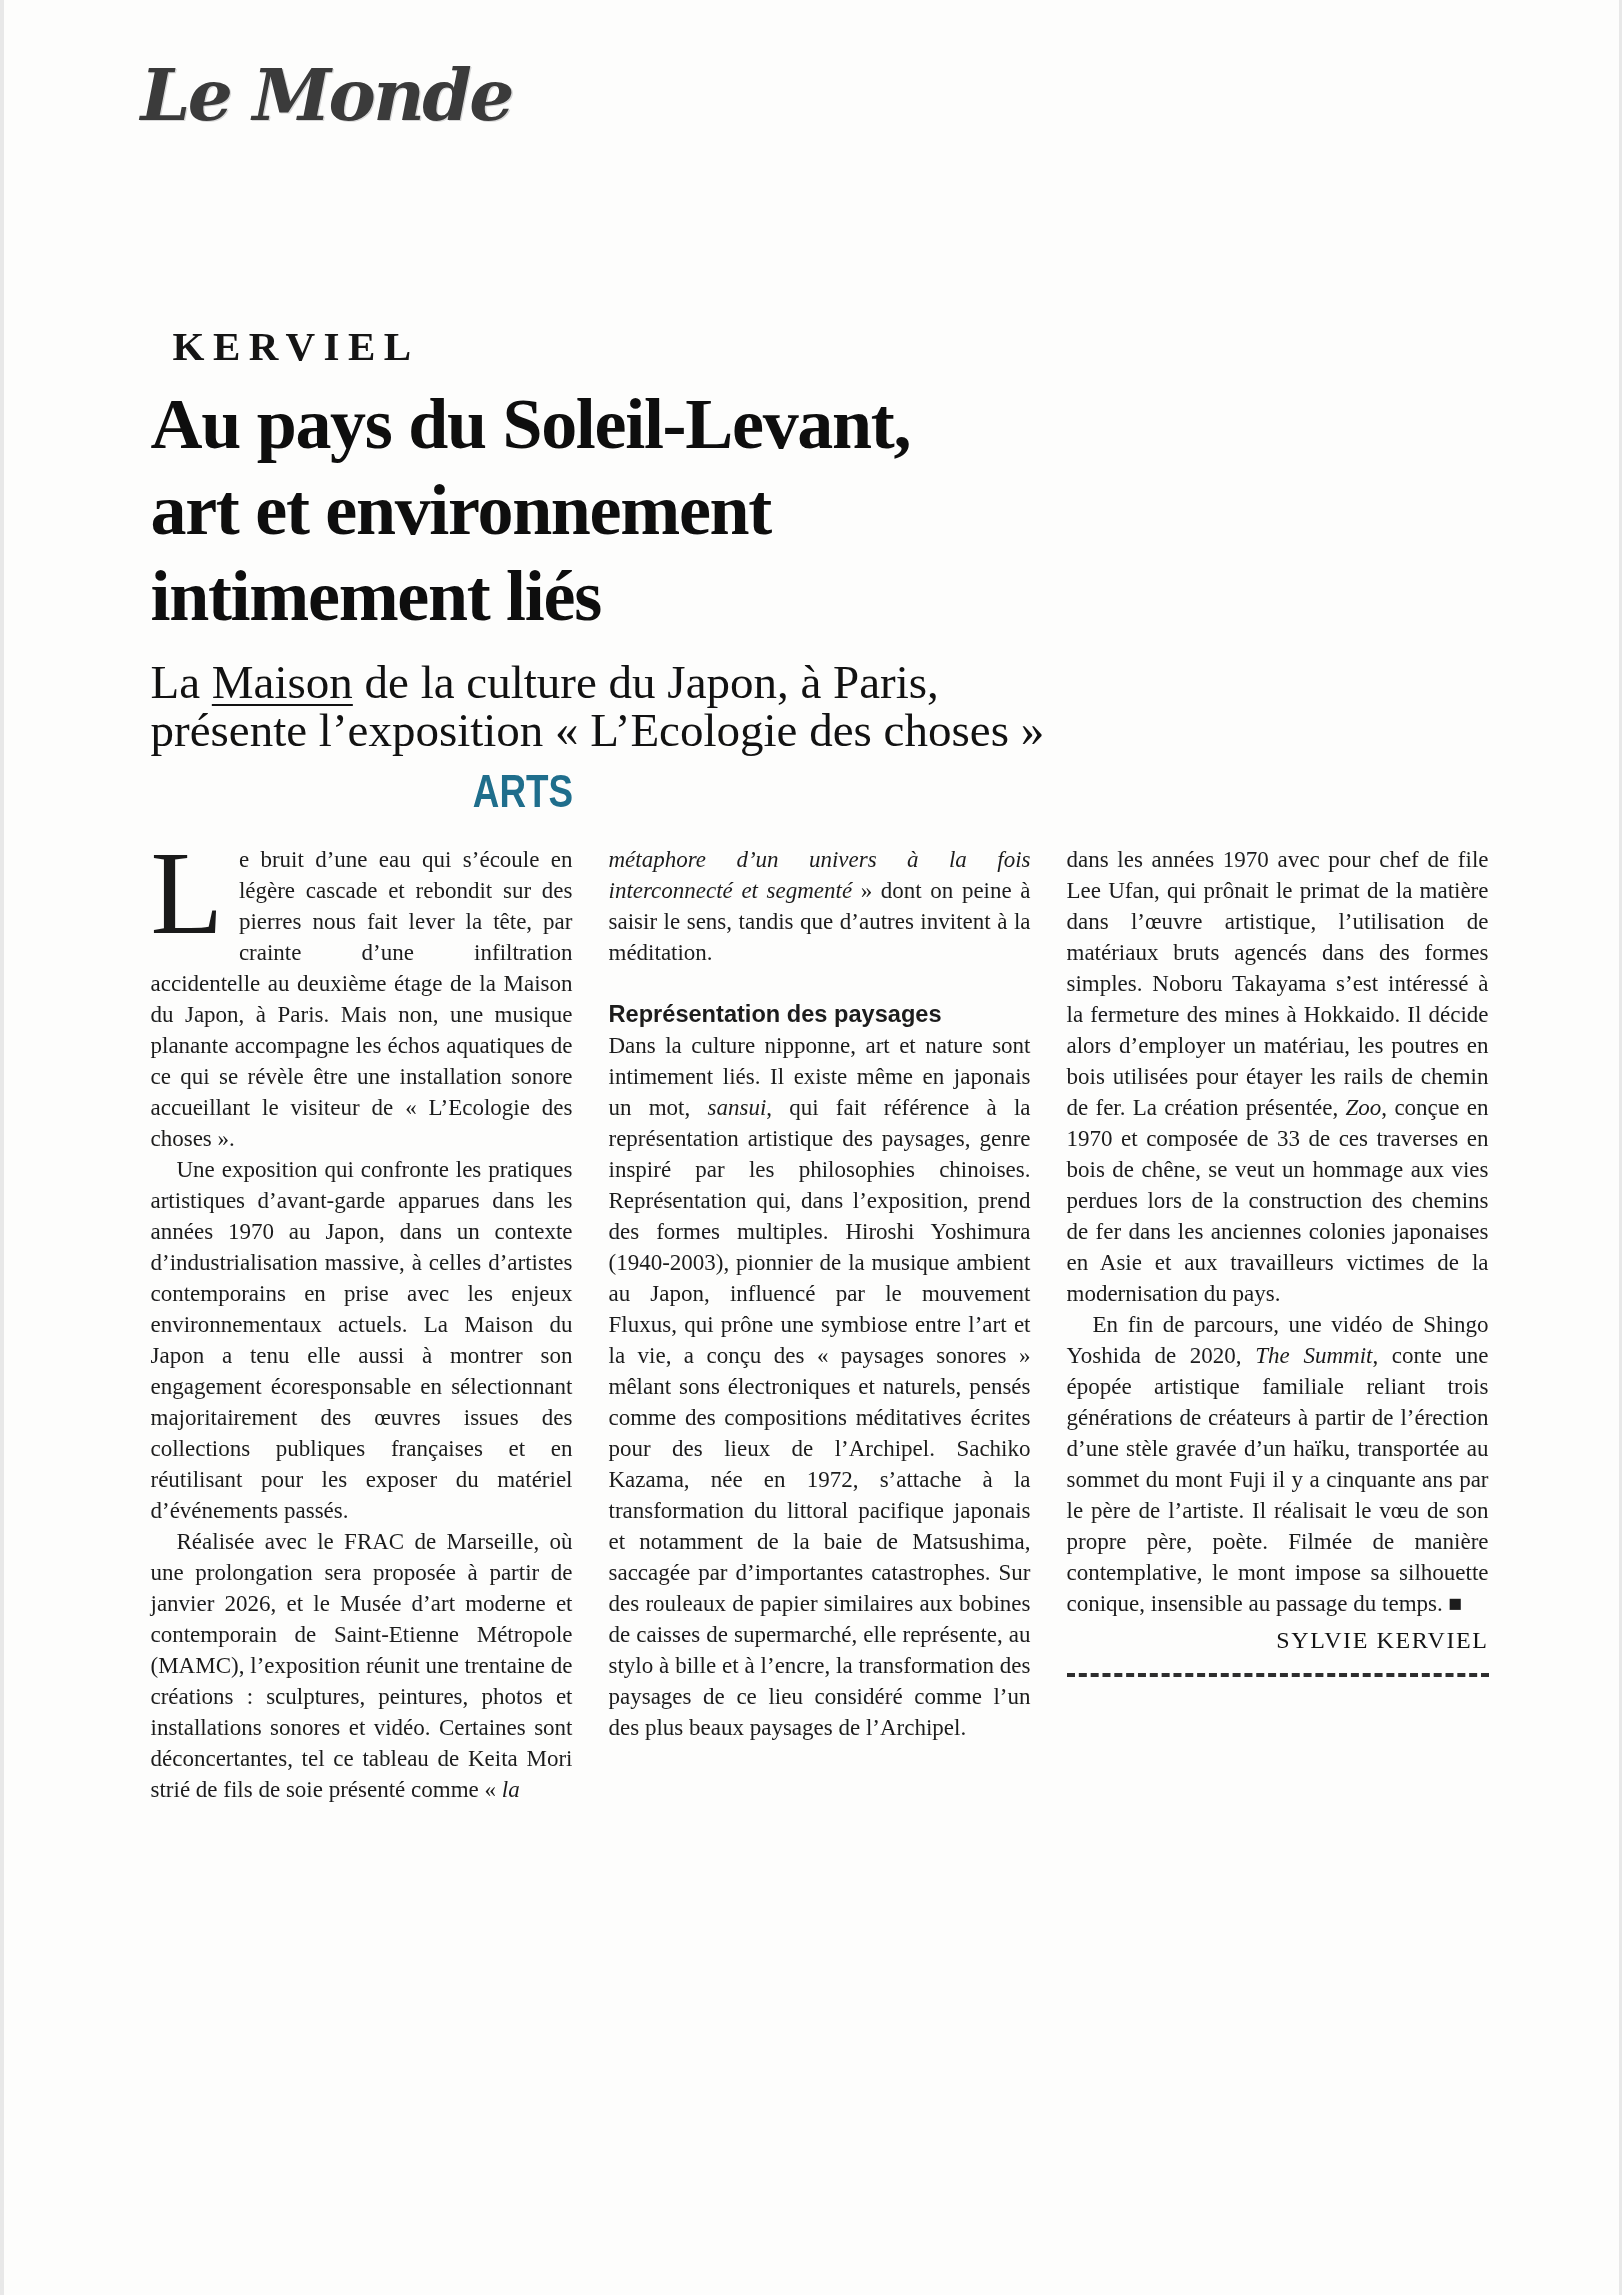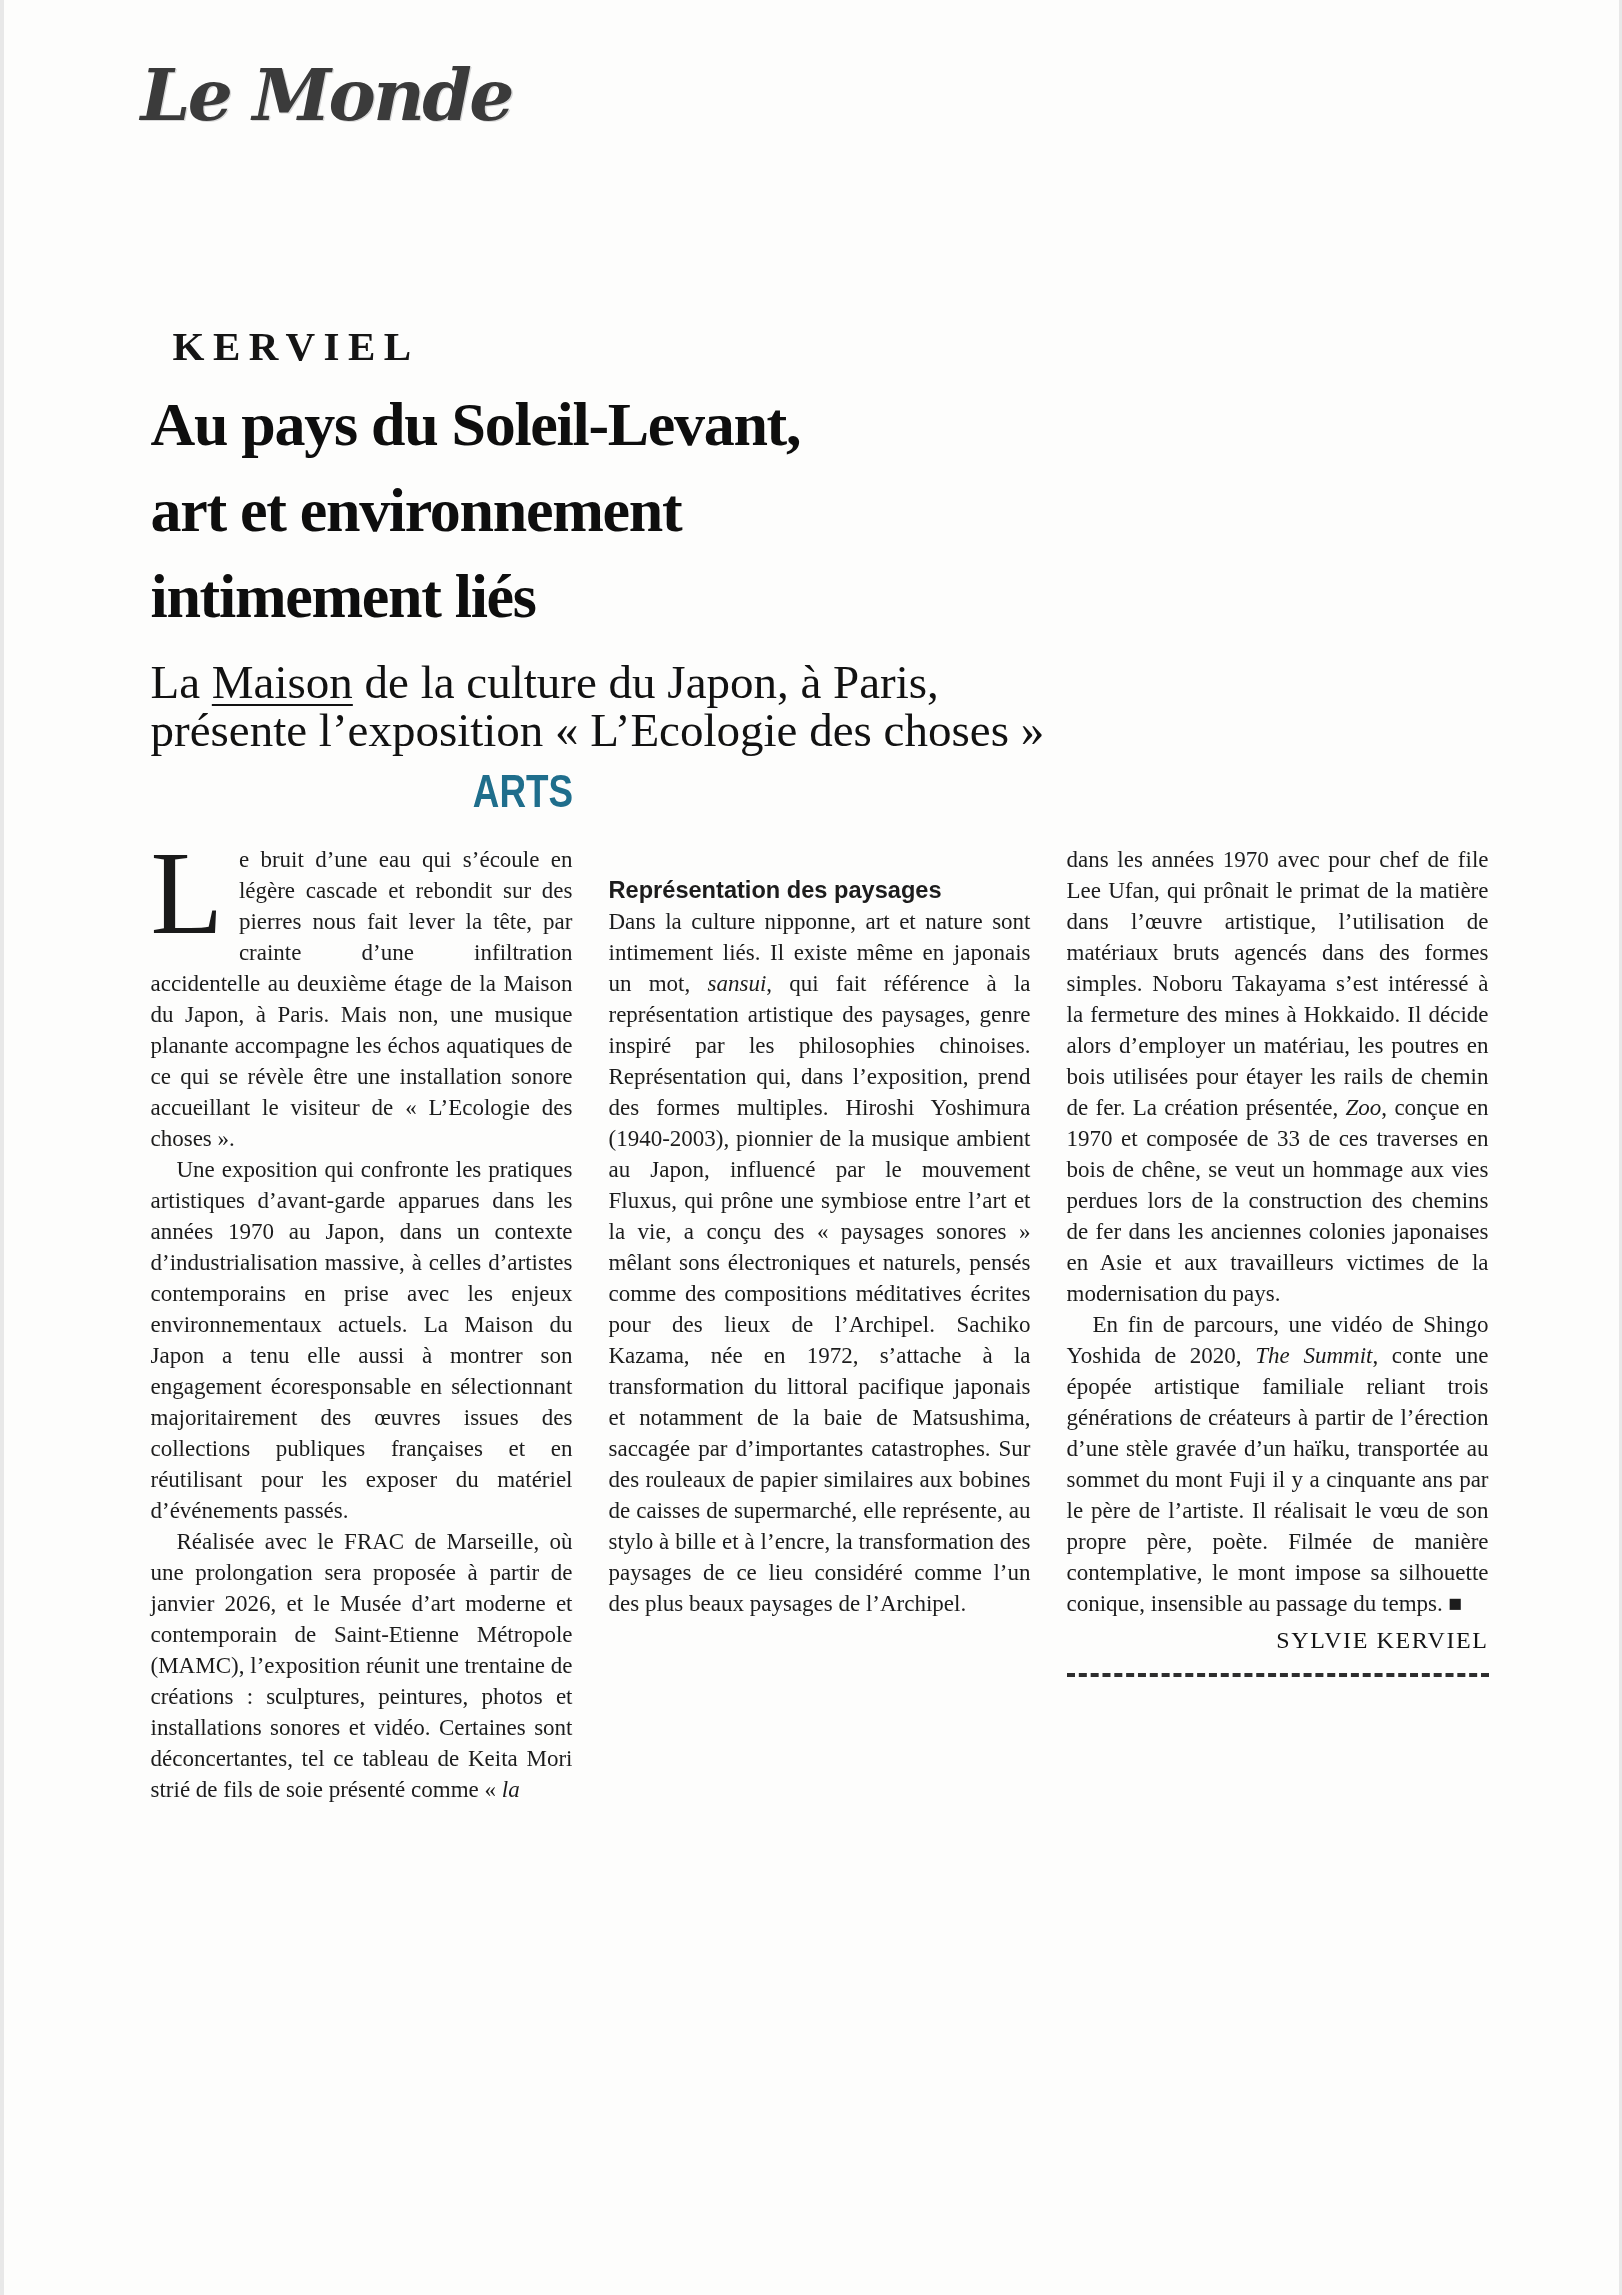--- a/index.html
+++ b/index.html
@@ -20,21 +20,21 @@
     font-family:"Liberation Sans",sans-serif;font-size:18.3px;color:#4d4d4d;
     letter-spacing:0.1px;white-space:nowrap;
   }
   
   .kicker{
     position:absolute;left:169px;top:322px;
     font-size:41px;font-weight:700;letter-spacing:8.5px;color:#151515;
   }
   .headline{
     position:absolute;left:147px;top:381px;margin:0;
-    font-size:62px;line-height:86px;font-weight:700;letter-spacing:-1.3px;
+    font-size:72px;line-height:86px;font-weight:700;letter-spacing:-1.3px;
     color:#0e0e0e;white-space:pre-line;
   }
   .standfirst{
     position:absolute;left:147px;top:658px;
     font-size:47px;line-height:48px;color:#121212;white-space:pre-line;
   }
   .arts{
     position:absolute;left:147px;top:767px;width:422px;
     font-family:"Liberation Sans",sans-serif;font-weight:700;
     font-size:46px;line-height:48px;text-align:right;
@@ -94,20 +94,21 @@
 
   <div class="arts" style="color: rgb(31, 110, 140);">ARTS</div>
 
   <div class="cols">
     <div class="col">
         <p class="para"><span class="dropcap">L</span><span>e bruit d’une eau qui s’écoule en légère cascade et rebondit sur des pierres nous fait lever la tête, par crainte d’une infiltration accidentelle au deuxième étage de la Maison du Japon, à Paris. Mais non, une musique planante accompagne les échos aquatiques de ce qui se révèle être une installation sonore accueillant le visiteur de «&nbsp;L’Ecologie des choses&nbsp;».</span></p>
         <p class="para indent"><span>Une exposition qui confronte les pratiques artistiques d’avant-garde apparues dans les années 1970 au Japon, dans un contexte d’industrialisation massive, à celles d’artistes contemporains en prise avec les enjeux environnementaux actuels. La Maison du Japon a tenu elle aussi à montrer son engagement écoresponsable en sélectionnant majoritairement des œuvres issues des collections publiques françaises et en réutilisant pour les exposer du matériel d’événements passés.</span></p>
         <p class="para indent"><span>Réalisée avec le FRAC de Marseille, où une prolongation sera proposée à partir de janvier 2026, et le Musée d’art moderne et contemporain de Saint-Etienne Métropole (MAMC), l’exposition réunit une trentaine de créations&nbsp;: sculptures, peintures, photos et installations sonores et vidéo. Certaines sont déconcertantes, tel ce tableau de Keita Mori strié de fils de soie présenté comme «&nbsp;</span><span class="it">la</span></p>
       </div>
     <div class="col">
+        <p class="para"><span class="it">métaphore d’un univers à la fois interconnecté et segmenté</span><span>&nbsp;» dont on peine à saisir le sens, tandis que d’autres invitent à la méditation.</span></p>
         <p class="para subhead"><span>Représentation des paysages</span></p>
         <p class="para"><span>Dans la culture nipponne, art et nature sont intimement liés. Il existe même en japonais un mot, </span><span class="it">sansui</span><span>, qui fait référence à la représentation artistique des paysages, genre inspiré par les philosophies chinoises. Représentation qui, dans l’exposition, prend des formes multiples. Hiroshi Yoshimura (1940-2003), pionnier de la musique ambient au Japon, influencé par le mouvement Fluxus, qui prône une symbiose entre l’art et la vie, a conçu des «&nbsp;paysages sonores&nbsp;» mêlant sons électroniques et naturels, pensés comme des compositions méditatives écrites pour des lieux de l’Archipel. Sachiko Kazama, née en 1972, s’attache à la transformation du littoral pacifique japonais et notamment de la baie de Matsushima, saccagée par d’importantes catastrophes. Sur des rouleaux de papier similaires aux bobines de caisses de supermarché, elle représente, au stylo à bille et à l’encre, la transformation des paysages de ce lieu considéré comme l’un des plus beaux paysages de l’Archipel.</span></p>
       </div>
     <div class="col">
       <div>
           <p class="para"><span>dans les années 1970 avec pour chef de file Lee Ufan, qui prônait le primat de la matière dans l’œuvre artistique, l’utilisation de matériaux bruts agencés dans des formes simples. Noboru Takayama s’est intéressé à la fermeture des mines à Hokkaido. Il décide alors d’employer un matériau, les poutres en bois utilisées pour étayer les rails de chemin de fer. La création présentée, </span><span class="it">Zoo</span><span>, conçue en 1970 et composée de 33 de ces traverses en bois de chêne, se veut un hommage aux vies perdues lors de la construction des chemins de fer dans les anciennes colonies japonaises en Asie et aux travailleurs victimes de la modernisation du pays.</span></p>
           <p class="para indent"><span>En fin de parcours, une vidéo de Shingo Yoshida de 2020, </span><span class="it">The Summit</span><span>, conte une épopée artistique familiale reliant trois générations de créateurs à partir de l’érection d’une stèle gravée d’un haïku, transportée au sommet du mont Fuji il y a cinquante ans par le père de l’artiste. Il réalisait le vœu de son propre père, poète. Filmée de manière contemplative, le mont impose sa silhouette conique, insensible au passage du temps.&nbsp;■</span></p>
         </div>
       <div class="byline">SYLVIE KERVIEL</div>
       <div class="dashed-rule"></div>

